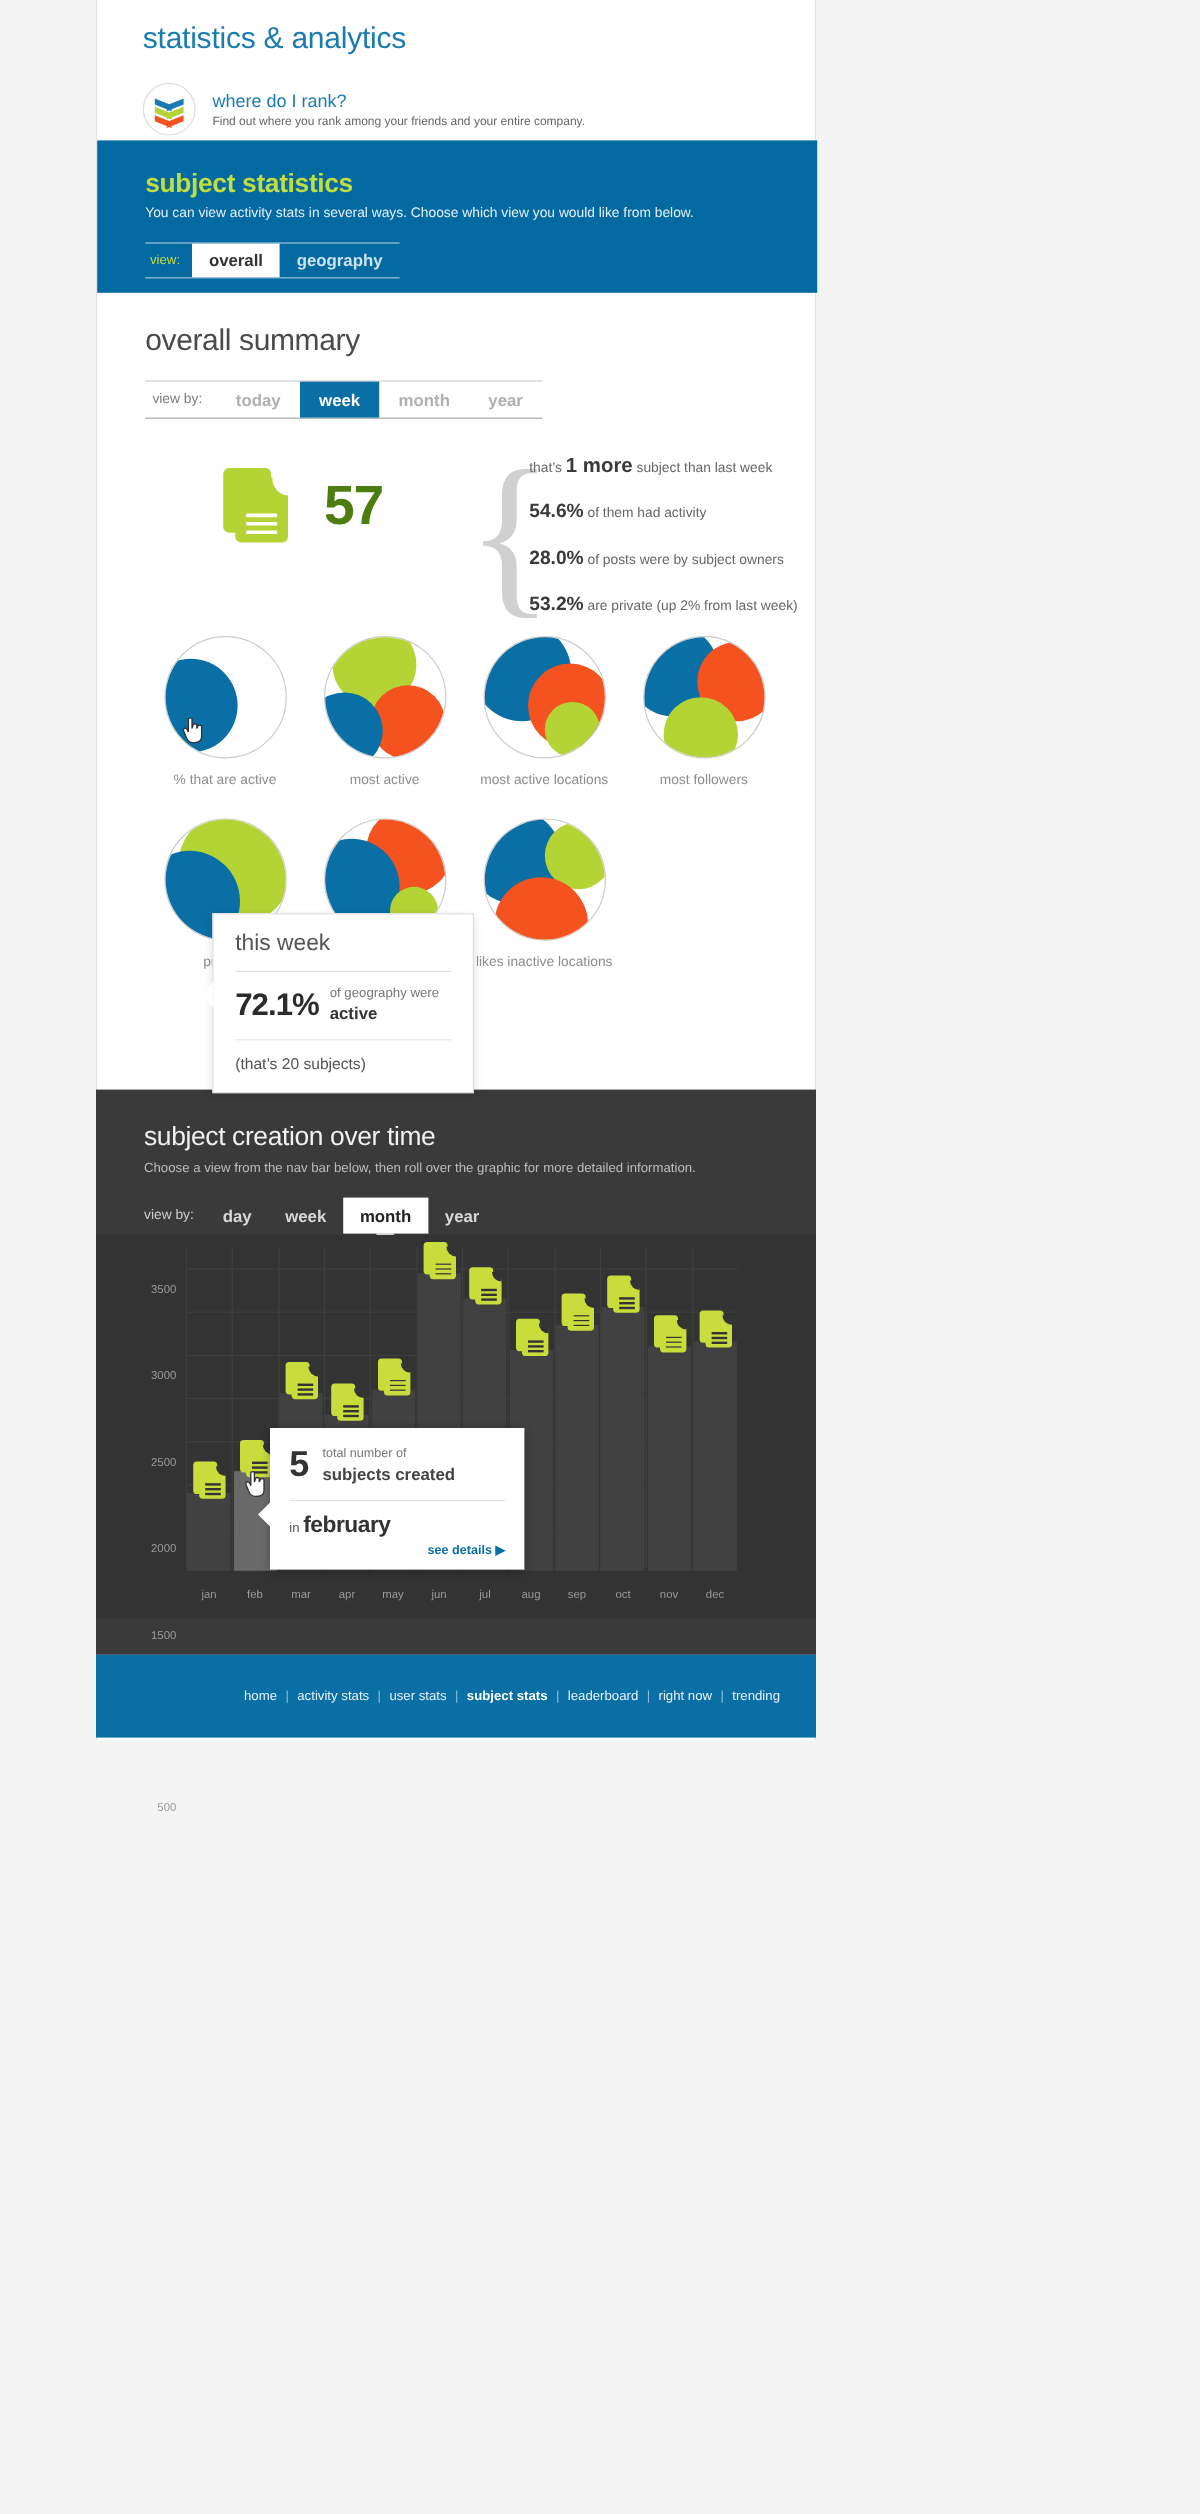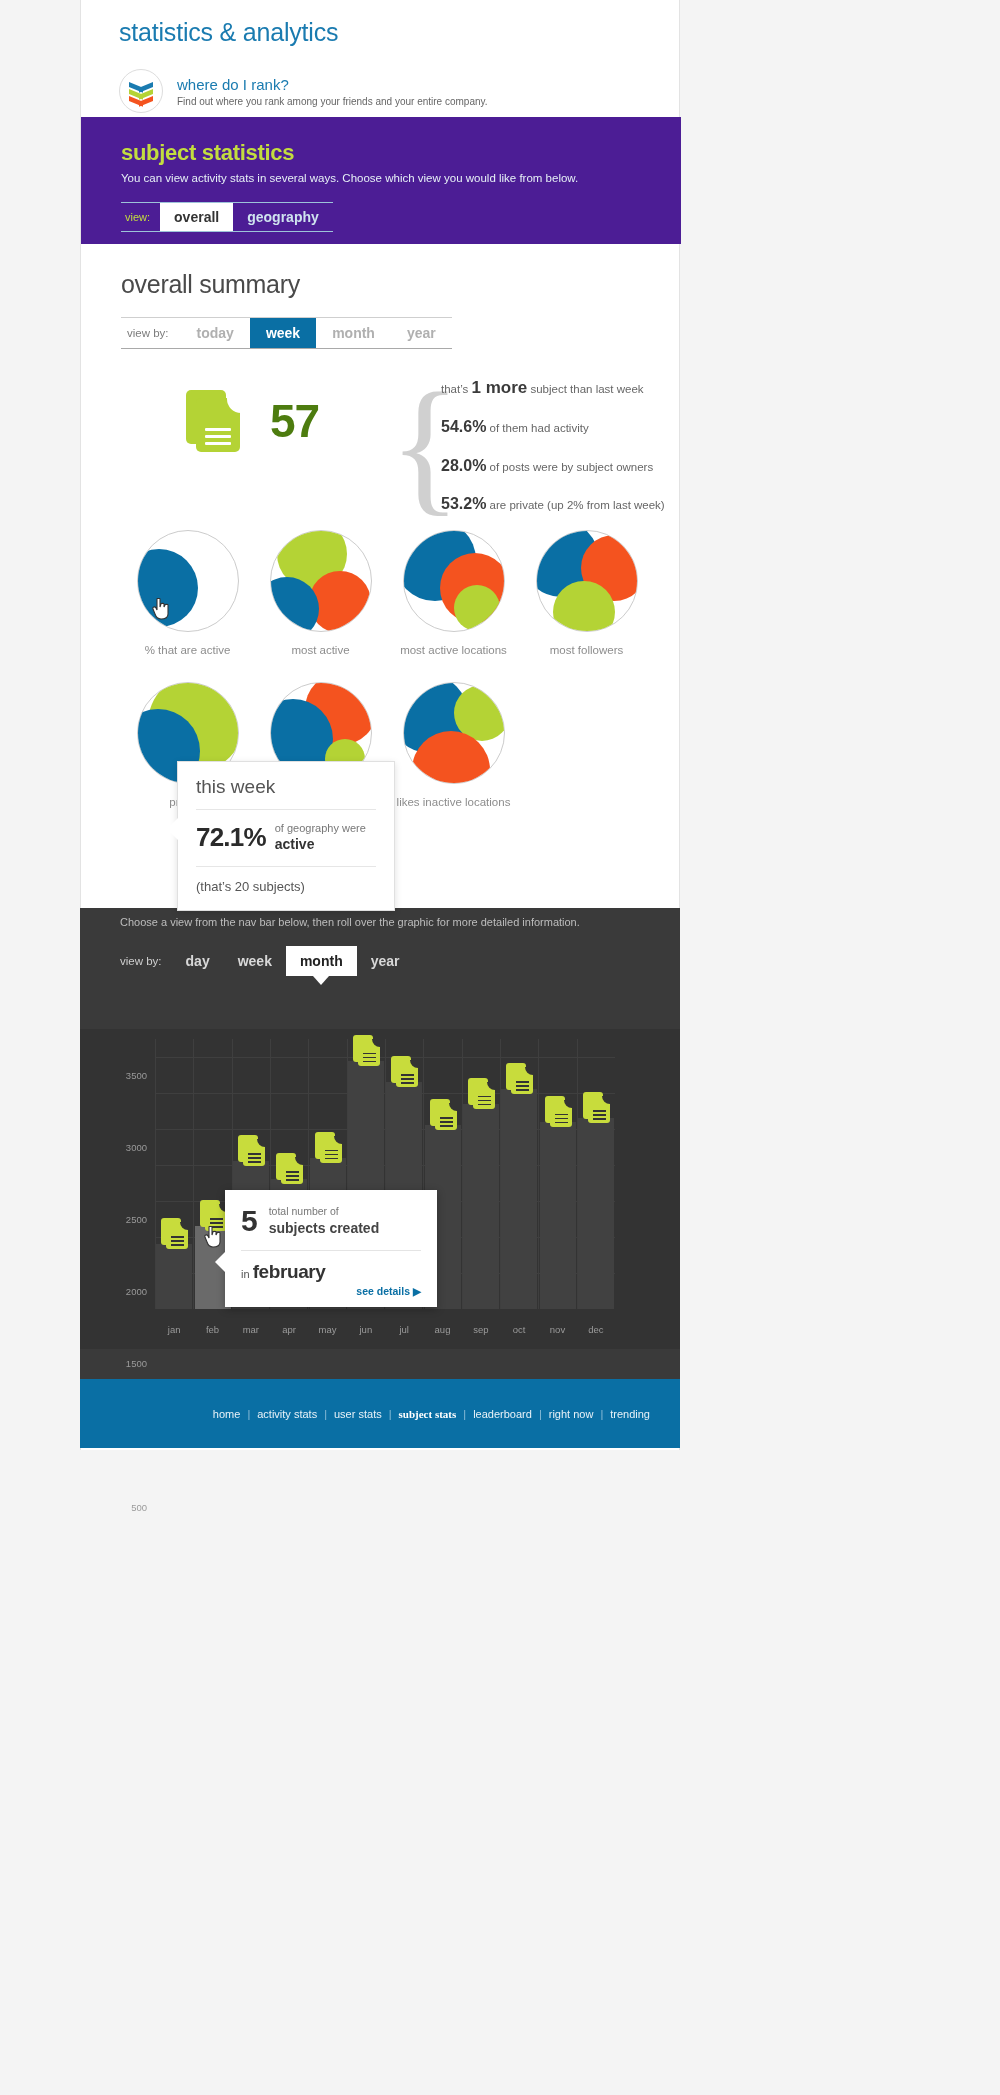--- a/index.html
+++ b/index.html
@@ -46,21 +46,21 @@
   .chev .c2 { top: 7px; color: #b4d335; }
   .chev .c3 { top: 14px; color: #f4531f; }
   .rank-txt { margin-left: 14px; }
   .rank-title { font-size: 15px; color: #1a7bb0; margin-bottom: 3px; }
   .rank-sub { font-size: 10px; color: #666; }
 
   
   .band {
     position: absolute; left: 0; top: 117px;
     width: 600px; height: 127px;
-    background: #4c1d95; padding: 23px 0 0 40px;
+    background: #0369a1; padding: 23px 0 0 40px;
   }
   .band h2 { font-size: 22px; color: #c3dd3f; font-weight: bold; letter-spacing: -0.3px; }
   .band p { font-size: 11.5px; color: #e6f0f6; margin-top: 6px; }
   .seg {
     display: inline-flex; align-items: stretch; margin-top: 18px;
     border-top: 1px solid #9dc3d9; border-bottom: 1px solid #9dc3d9;
   }
   .seg .lbl {
     font-size: 11px; color: #c3dd3f; padding: 6px 10px 6px 4px;
     display: flex; align-items: center;
@@ -204,21 +204,21 @@
   }
   .cursor2 { position: absolute; left: 204px; top: 1226px; z-index: 65; }
 
   
   .foot {
     position: absolute; left: 80px; top: 1379px; width: 600px; height: 69px;
     background: #0a6fa4; display: flex; align-items: center; justify-content: flex-end;
     padding-right: 30px;
   }
   .foot a { font-size: 11px; color: #e8f2f8; text-decoration: none; }
-  .foot a.on { font-weight: bold; color: #ffffff; font-family: Liberation Serif, serif; }
+  .foot a.on { font-weight: bold; color: #ffffff; }
   .foot .sep { font-size: 11px; color: #8bbdd8; margin: 0 7px; }
 
   svg.cur { display: block; }
 </style>
 </head>
 <body>
 
 <div class="page">
 
   <div class="card">
@@ -364,20 +364,21 @@
     </div>
     <div class="t-f">(that’s 20 subjects)</div>
   </div>
   <div class="cursor1">
     <svg class="cur" width="18" height="22" viewBox="0 0 18 22">
       <path d="M5 1 C5 0 8 0 8 1 L8 9 L9 6 C9 5 12 5 12 6 L12 9 L13 7 C13 6 16 6 16 7 L16 16 C16 20 12 21 9 21 C6 21 4 19 3 16 L1 11 C0 9 3 8 4 10 L5 12 Z" fill="#fff" stroke="#333" stroke-width="1.1"></path>
     </svg>
   </div>
 
   <div class="dark">
+    <h3>subject creation over time</h3>
     <div class="sub">Choose a view from the nav bar below, then roll over the graphic for more detailed information.</div>
     <div class="dvb">
       <div class="lbl">view by:</div>
       <div class="opt">day</div>
       <div class="opt">week</div>
       <div class="opt on">month</div>
       <div class="opt">year</div>
     </div>
   </div>
 

